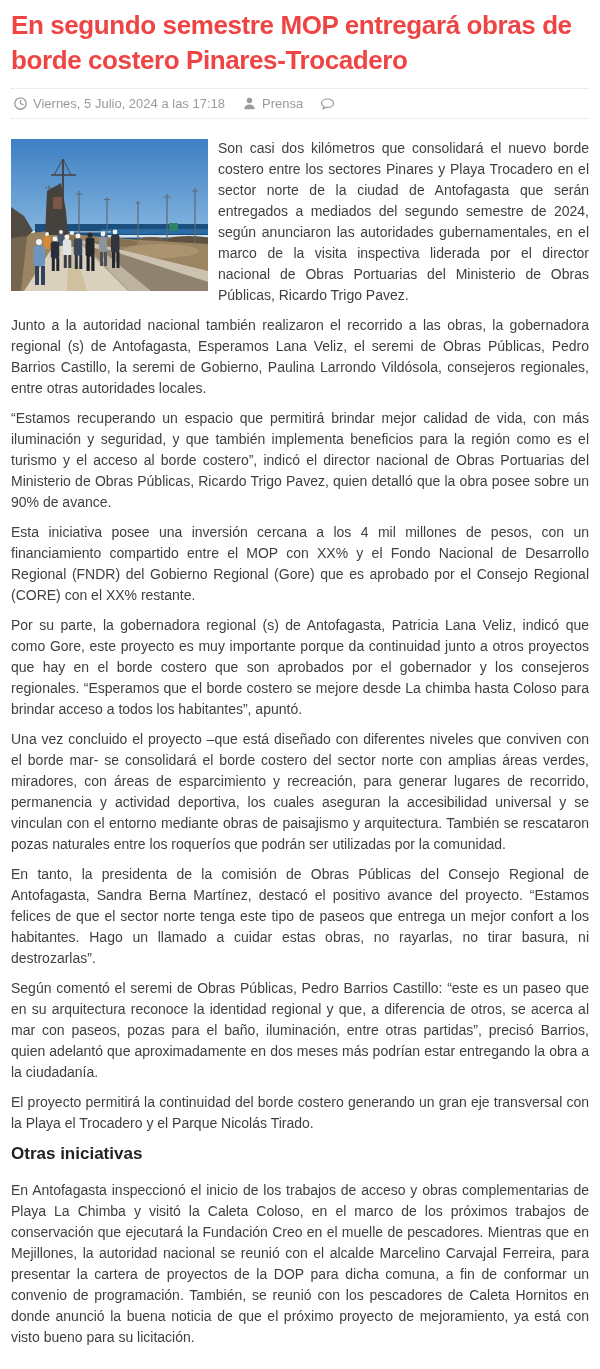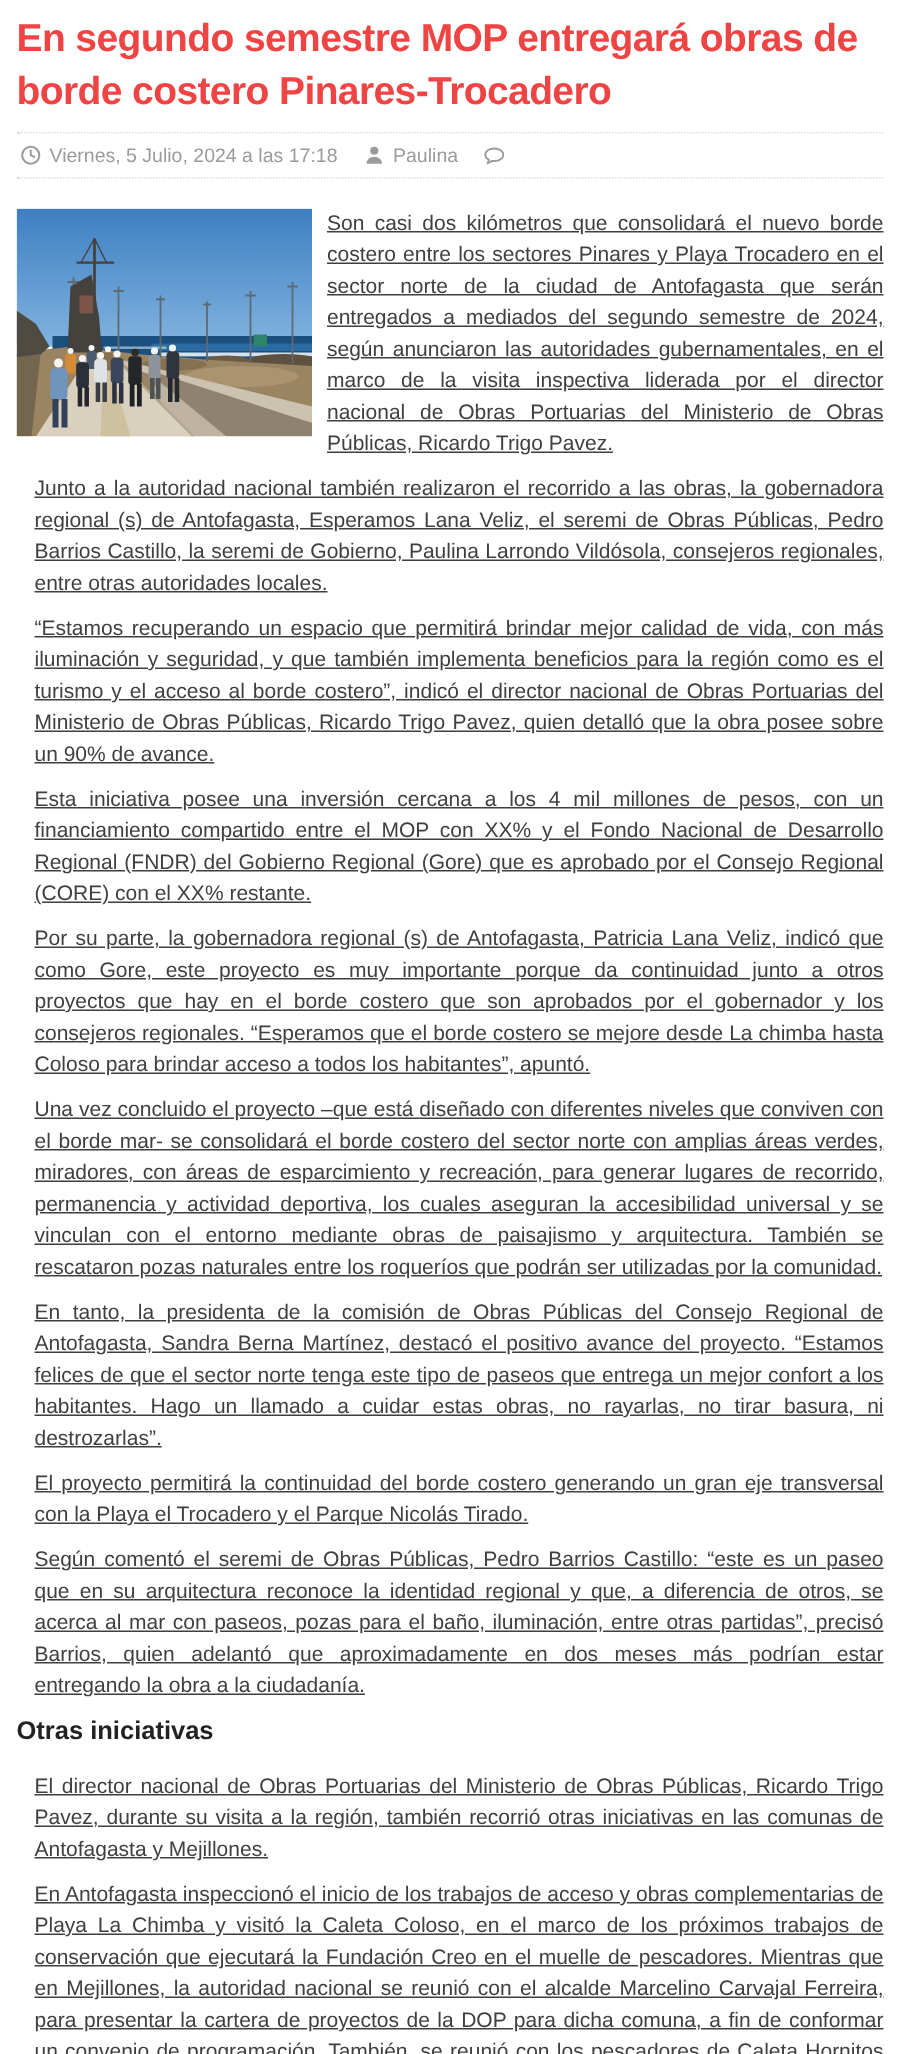--- a/index.html
+++ b/index.html
@@ -38,21 +38,21 @@
   .meta-item { display: inline-flex; align-items: center; gap: 5px; white-space: nowrap; }
   .meta-item svg { width: 15px; height: 15px; flex: none; display: block; }
 
   
   .content {
     padding-top: 19px;
     font-size: 14px;
     line-height: 21px;
     text-align: justify;
   }
-  .content p { margin: 0 0 9px 12px; text-decoration: underline; }
+  .content p { margin: 0 0 9px 0; }
   .content h2.subheading {
     font-size: 17px;
     line-height: 21px;
     font-weight: 700;
     color: #222222;
     margin: 3px 0 16px 0;
     text-align: left;
   }
 
   figure.photo {
@@ -80,21 +80,21 @@
         <path d="M8 8 L8 4.6 M8 8 L10.6 9.2"></path>
       </svg>
       <span>Viernes, 5 Julio, 2024 a las 17:18</span>
     </span>
 
     <span class="meta-item">
       <svg viewBox="0 0 16 16" fill="#9b9b9b">
         <circle cx="8" cy="4.8" r="2.9"></circle>
         <path d="M2.4 14 a5.6 5 0 0 1 11.2 0 z"></path>
       </svg>
-      <span>Paulina</span>
+      <span>Prensa</span>
     </span>
 
 
     <span class="meta-item">
       <svg viewBox="0 0 16 16" fill="none" stroke="#9b9b9b" stroke-width="1.3" stroke-linejoin="round">
         <path d="M8 3.2 c-3.7 0 -6.4 1.9 -6.4 4.4 c0 1.5 1 2.8 2.6 3.6 l-0.9 2.5 l3.2 -1.7 c0.5 0.1 1 0.1 1.5 0.1 c3.7 0 6.4 -1.9 6.4 -4.5 c0 -2.5 -2.7 -4.4 -6.4 -4.4 z"></path>
       </svg>
 
     </span>
 
@@ -197,22 +197,21 @@
       </svg>
     </figure>
 
     <p>Son casi dos kilómetros que consolidará el nuevo borde costero entre los sectores Pinares y Playa Trocadero en el sector norte de la ciudad de Antofagasta que serán entregados a mediados del segundo semestre de 2024, según anunciaron las autoridades gubernamentales, en el marco de la visita inspectiva liderada por el director nacional de Obras Portuarias del Ministerio de Obras Públicas, Ricardo Trigo Pavez.</p>
     <p>Junto a la autoridad nacional también realizaron el recorrido a las obras, la gobernadora regional (s) de Antofagasta, Esperamos Lana Veliz, el seremi de Obras Públicas, Pedro Barrios Castillo, la seremi de Gobierno, Paulina Larrondo Vildósola, consejeros regionales, entre otras autoridades locales.</p>
     <p>“Estamos recuperando un espacio que permitirá brindar mejor calidad de vida, con más iluminación y seguridad, y que también implementa beneficios para la región como es el turismo y el acceso al borde costero”, indicó el director nacional de Obras Portuarias del Ministerio de Obras Públicas, Ricardo Trigo Pavez, quien detalló que la obra posee sobre un 90% de avance.</p>
     <p>Esta iniciativa posee una inversión cercana a los 4 mil millones de pesos, con un financiamiento compartido entre el MOP con XX% y el Fondo Nacional de Desarrollo Regional (FNDR) del Gobierno Regional (Gore) que es aprobado por el Consejo Regional (CORE) con el XX% restante.</p>
     <p>Por su parte, la gobernadora regional (s) de Antofagasta, Patricia Lana Veliz, indicó que como Gore, este proyecto es muy importante porque da continuidad junto a otros proyectos que hay en el borde costero que son aprobados por el gobernador y los consejeros regionales. “Esperamos que el borde costero se mejore desde La chimba hasta Coloso para brindar acceso a todos los habitantes”, apuntó.</p>
     <p>Una vez concluido el proyecto –que está diseñado con diferentes niveles que conviven con el borde mar- se consolidará el borde costero del sector norte con amplias áreas verdes, miradores, con áreas de esparcimiento y recreación, para generar lugares de recorrido, permanencia y actividad deportiva, los cuales aseguran la accesibilidad universal y se vinculan con el entorno mediante obras de paisajismo y arquitectura. También se rescataron pozas naturales entre los roqueríos que podrán ser utilizadas por la comunidad.</p>
     <p>En tanto, la presidenta de la comisión de Obras Públicas del Consejo Regional de Antofagasta, Sandra Berna Martínez, destacó el positivo avance del proyecto. “Estamos felices de que el sector norte tenga este tipo de paseos que entrega un mejor confort a los habitantes. Hago un llamado a cuidar estas obras, no rayarlas, no tirar basura, ni destrozarlas”.</p>
+    <p>Según comentó el seremi de Obras Públicas, Pedro Barrios Castillo: “este es un paseo que en su arquitectura reconoce la identidad regional y que, a diferencia de otros, se acerca al mar con paseos, pozas para el baño, iluminación, entre otras partidas”, precisó Barrios, quien adelantó que aproximadamente en dos meses más podrían estar entregando la obra a la ciudadanía.</p>
     <p>El proyecto permitirá la continuidad del borde costero generando un gran eje transversal con la Playa el Trocadero y el Parque Nicolás Tirado.</p>
-    <p>Según comentó el seremi de Obras Públicas, Pedro Barrios Castillo: “este es un paseo que en su arquitectura reconoce la identidad regional y que, a diferencia de otros, se acerca al mar con paseos, pozas para el baño, iluminación, entre otras partidas”, precisó Barrios, quien adelantó que aproximadamente en dos meses más podrían estar entregando la obra a la ciudadanía.</p>
 
     <h2 class="subheading">Otras iniciativas</h2>
 
-    <p>El director nacional de Obras Portuarias del Ministerio de Obras Públicas, Ricardo Trigo Pavez, durante su visita a la región, también recorrió otras iniciativas en las comunas de Antofagasta y Mejillones.</p>
     <p>En Antofagasta inspeccionó el inicio de los trabajos de acceso y obras complementarias de Playa La Chimba y visitó la Caleta Coloso, en el marco de los próximos trabajos de conservación que ejecutará la Fundación Creo en el muelle de pescadores. Mientras que en Mejillones, la autoridad nacional se reunió con el alcalde Marcelino Carvajal Ferreira, para presentar la cartera de proyectos de la DOP para dicha comuna, a fin de conformar un convenio de programación. También, se reunió con los pescadores de Caleta Hornitos en donde anunció la buena noticia de que el próximo proyecto de mejoramiento, ya está con visto bueno para su licitación.</p>
 
   </div>
 </div>
 
 </body></html>

